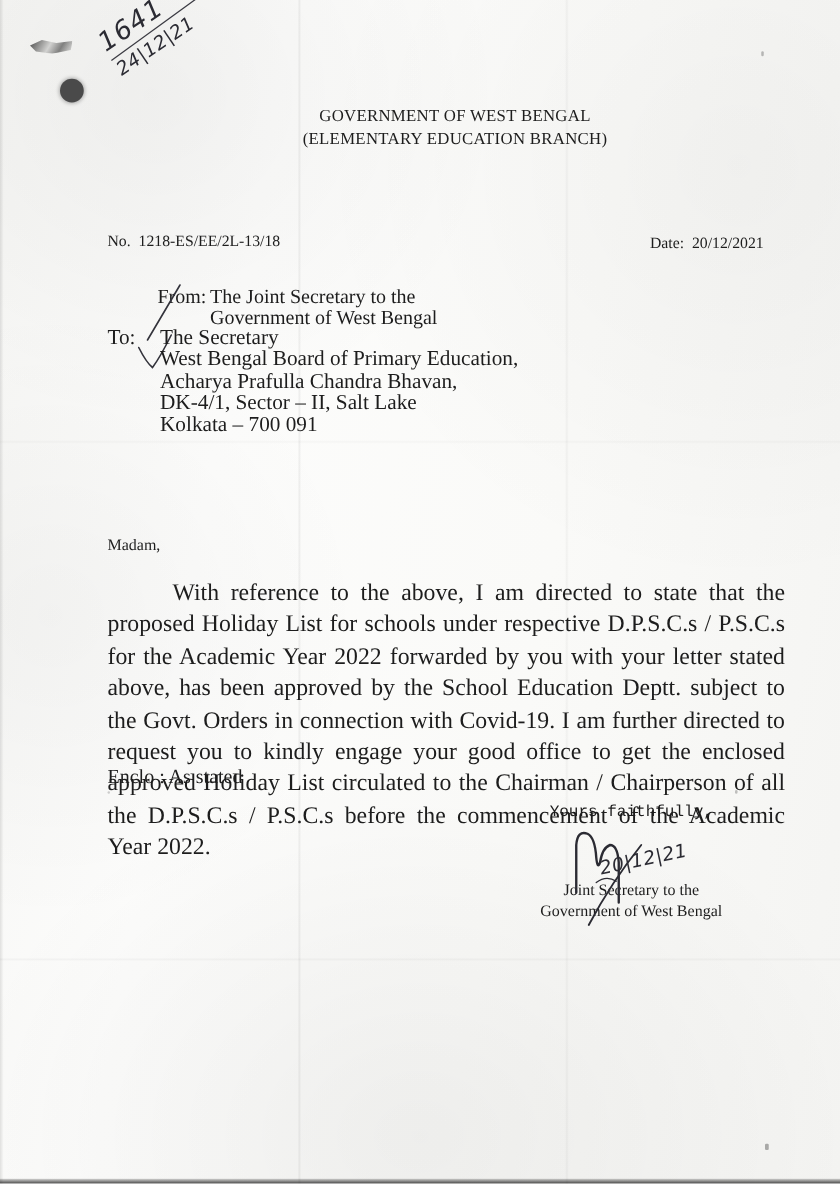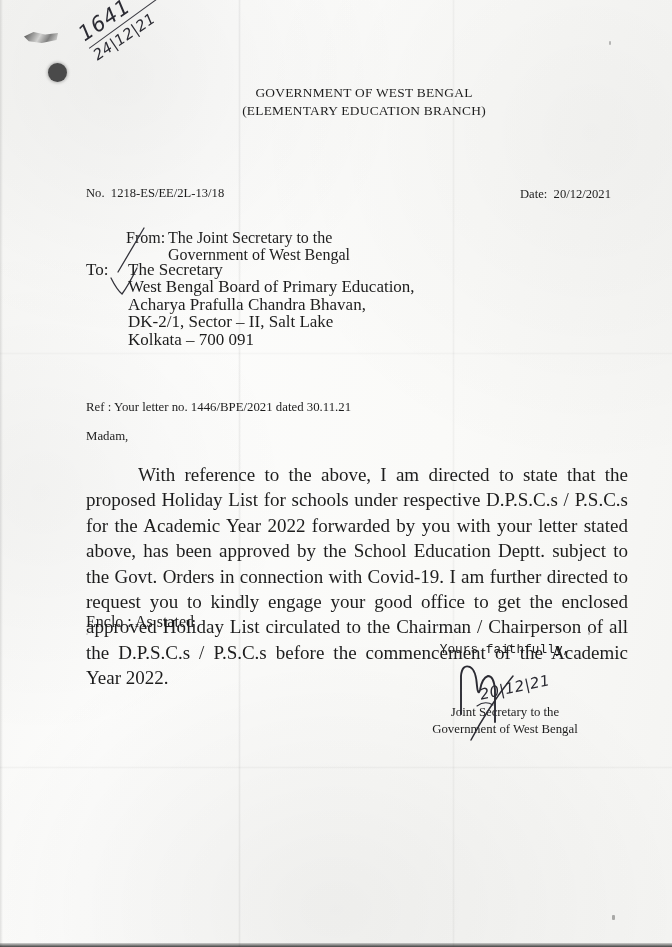--- a/index.html
+++ b/index.html
@@ -294,24 +294,23 @@
   </div>
 
   <div class="hw hw-checkstroke">
     <svg width="60" height="80" viewBox="0 0 60 80">
       <path d="M36 0 L10 44" stroke="#33333b" stroke-width="1.3" fill="none" stroke-linecap="round"></path>
       <path d="M3 50 Q9 62 14 66 Q20 58 29 40" stroke="#33333b" stroke-width="1.3" fill="none" stroke-linecap="round"></path>
     </svg>
   </div>
 
   <div class="to-block">
-    <span class="lbl">To:</span><span class="val"><span>The Secretary</span><br><span>West Bengal Board of Primary Education,</span><br><span>Acharya Prafulla Chandra Bhavan,</span><br><span>DK-2/1, Sector – II, Salt Lake</span><br><span>Kolkata – 700 091</span></span>
-  </div>
-
-  <div class="ref-line">Ref  : Your letter no. 1446/BPE/2021 dated 30.11.21</div>
+    <span class="lbl">To:</span><span class="val"><span>The Secretary</span><br><span>West Bengal Board of Primary Education,</span><br><span>Acharya Prafulla Chandra Bhavan,</span><br><span>DK-4/1, Sector – II, Salt Lake</span><br><span>Kolkata – 700 091</span></span>
+  </div>
+
   <div class="salutation">Madam,</div>
 
   <div class="body-text">With reference to the above, I am directed to state that the proposed Holiday List for schools under respective D.P.S.C.s / P.S.C.s for the Academic Year 2022 forwarded by you with your letter stated above, has been approved by the School Education Deptt. subject to the Govt. Orders in connection with Covid-19. I am further directed to request you to kindly engage your good office to get the enclosed approved Holiday List circulated to the Chairman / Chairperson of all the D.P.S.C.s / P.S.C.s before the commencement of the Academic Year 2022.</div>
 
   <div class="enclo">Enclo : As stated</div>
 
   <div class="sign-block">
     <div class="sign-yours">Yours faithfully,</div>
     <div class="sign-name">Joint Secretary to the</div>
     <div class="sign-name">Government of West Bengal</div>

